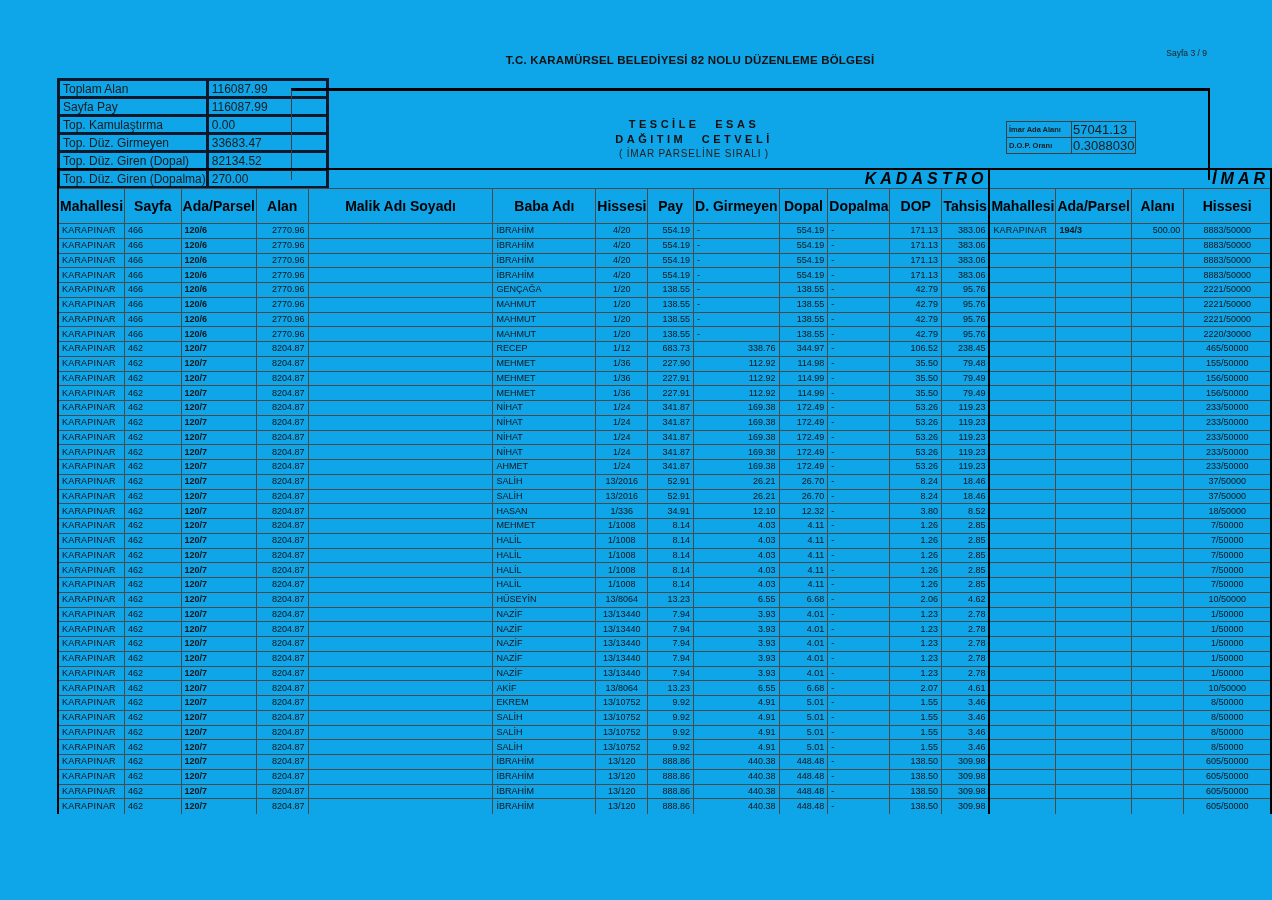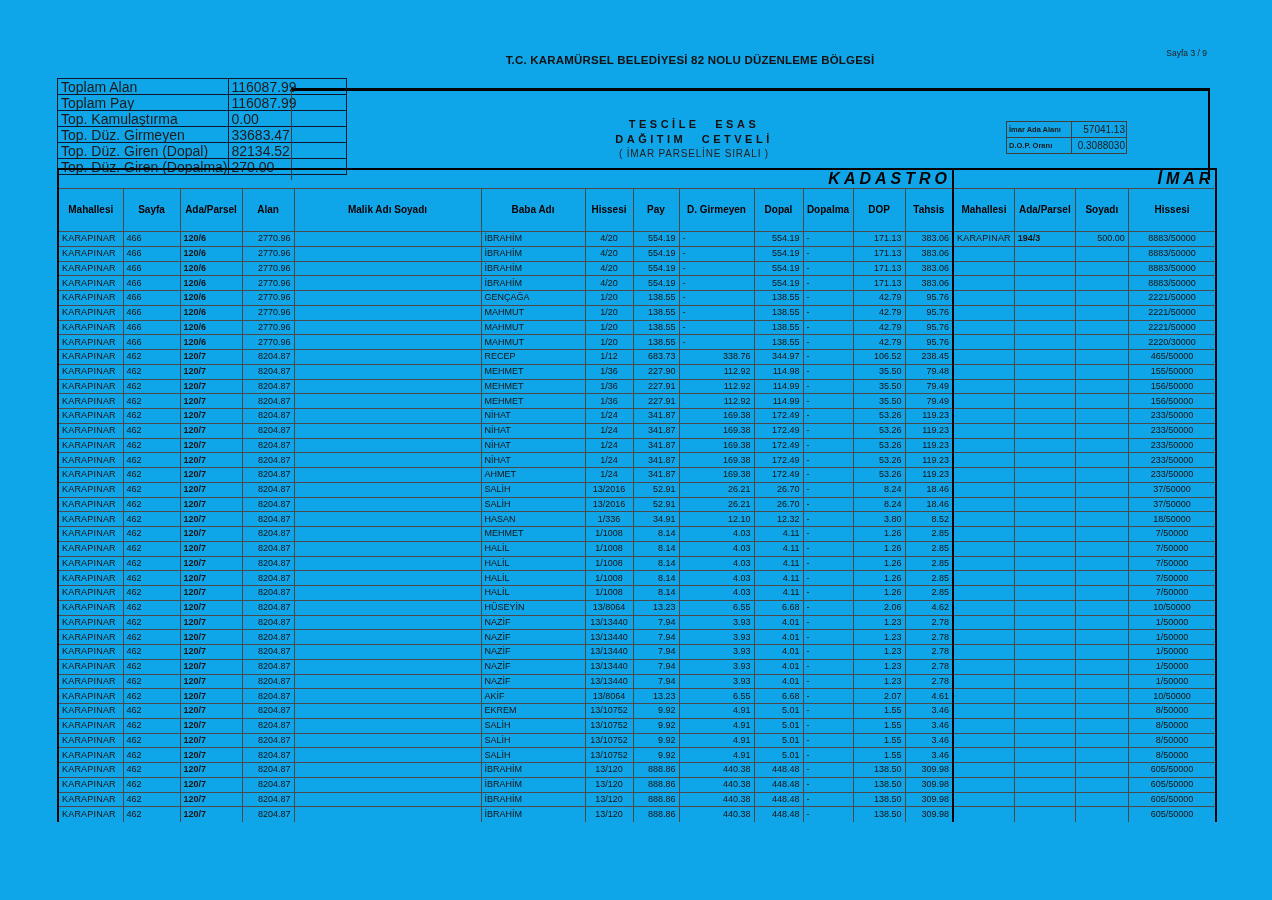--- a/index.html
+++ b/index.html
@@ -7,40 +7,40 @@
     position:relative;width:1272px;height:900px;background:#0ea5e9;
     font-family:"Liberation Sans", sans-serif;color:#1b1b1b;overflow:hidden;
   }
   
   .sayfa{position:absolute;top:48px;left:1055px;width:152px;text-align:right;font-size:8.5px;color:#222;}
   
   .doc-title{position:absolute;top:54px;left:290px;width:800px;text-align:center;
     font-size:11.5px;font-weight:bold;letter-spacing:.2px;color:#111;}
   
   table.summary{position:absolute;left:57px;top:78px;border-collapse:collapse;table-layout:fixed;}
-  table.summary td{border:1px solid #0f172a;height:15px;padding:0 0 0 3px;font-size:14px;
+  table.summary td{border:3px solid #0f172a;height:15px;padding:0 0 0 3px;font-size:12px;
     line-height:1;white-space:nowrap;overflow:hidden;}
   table.summary td.lab{width:114px;}
   table.summary td.val{width:114px;}
   
   .header-box{position:absolute;left:291px;top:76px;width:919px;height:92px;box-sizing:border-box;
     border-top:3px solid #000;border-right:2px solid #000;border-left:1px solid #3f3f3f;margin-top:12px;}
   .subtitle{position:absolute;left:402px;top:26px;transform:translateX(-50%);text-align:center;white-space:nowrap;}
   .sub-big{font-size:11px;font-weight:bold;letter-spacing:3.5px;word-spacing:9px;line-height:15px;color:#111;}
   .sub-small{font-size:10px;letter-spacing:.8px;line-height:14px;color:#222;}
   table.imar-info{position:absolute;left:714px;top:30px;border-collapse:collapse;table-layout:fixed;}
   table.imar-info td{border:1px solid #3f3f3f;height:15px;line-height:1;white-space:nowrap;overflow:hidden;}
   table.imar-info td.lab{width:62px;font-size:7.5px;font-weight:bold;padding:0 0 0 2px;}
-  table.imar-info td.val{width:52px;font-size:10px;text-align:right;padding:0 1px;}
+  table.imar-info td.val{width:52px;font-size:13px;text-align:left;padding:0 1px;}
   
   table.main{position:absolute;left:57px;top:168px;border-collapse:collapse;table-layout:fixed;
     border-top:2px solid #000;border-left:2px solid #000;border-right:2px solid #000;}
   table.main th,table.main td{border:1px solid #4a4a4a;line-height:1;white-space:nowrap;overflow:hidden;box-sizing:border-box;}
   th.band{height:15px;font-style:italic;font-weight:bold;font-size:16px;letter-spacing:4px;text-align:right;color:#000;margin-left:13px;}
-  th.colh{height:17px;font-size:10px;font-weight:bold;text-align:center;padding:16px 1px;
+  th.colh{height:17px;font-size:14px;font-weight:bold;text-align:center;padding:10px 1px;
     border-bottom:2px solid #000;color:#000;}
   table.main td{height:14.75px;font-size:9px;padding:0 3px;color:#141414;}
   table.main tbody tr:last-child td{border-bottom:none;}
   .al{text-align:left;}.ar{text-align:right;}.ac{text-align:center;}
   .sm{font-size:6.8px;letter-spacing:.2px;}
   .b{font-weight:bold;font-size:9.3px;}
   .thickL{border-left:2px solid #000 !important;}
   .dash{text-align:left !important;}
 </style>
 </head>
@@ -52,21 +52,21 @@
 
   <div class="doc-title">T.C. KARAMÜRSEL BELEDİYESİ 82 NOLU DÜZENLEME BÖLGESİ</div>
 
   <table class="summary">
     <tbody>
         <tr>
           <td class="lab">Toplam Alan</td>
           <td class="val">116087.99</td>
         </tr>
         <tr>
-          <td class="lab">Toplam Pay</td>
+          <td class="lab">Sayfa Pay</td>
           <td class="val">116087.99</td>
         </tr>
         <tr>
           <td class="lab">Top. Kamulaştırma</td>
           <td class="val">0.00</td>
         </tr>
         <tr>
           <td class="lab">Top. Düz. Girmeyen</td>
           <td class="val">33683.47</td>
         </tr>
@@ -135,21 +135,21 @@
           <th class="colh">Baba Adı</th>
           <th class="colh">Hissesi</th>
           <th class="colh">Pay</th>
           <th class="colh">D. Girmeyen</th>
           <th class="colh">Dopal</th>
           <th class="colh">Dopalma</th>
           <th class="colh">DOP</th>
           <th class="colh">Tahsis</th>
           <th class="colh thickL">Mahallesi</th>
           <th class="colh">Ada/Parsel</th>
-          <th class="colh">Soyadı</th>
+          <th class="colh">Alanı</th>
           <th class="colh">Hissesi</th>
         </tr>
       </thead>
     <tbody>
         <tr>
           <td class="al sm">KARAPINAR</td>
           <td class="al">466</td>
           <td class="al b">120/6</td>
           <td class="ar">2770.96</td>
           <td class="al"></td>

